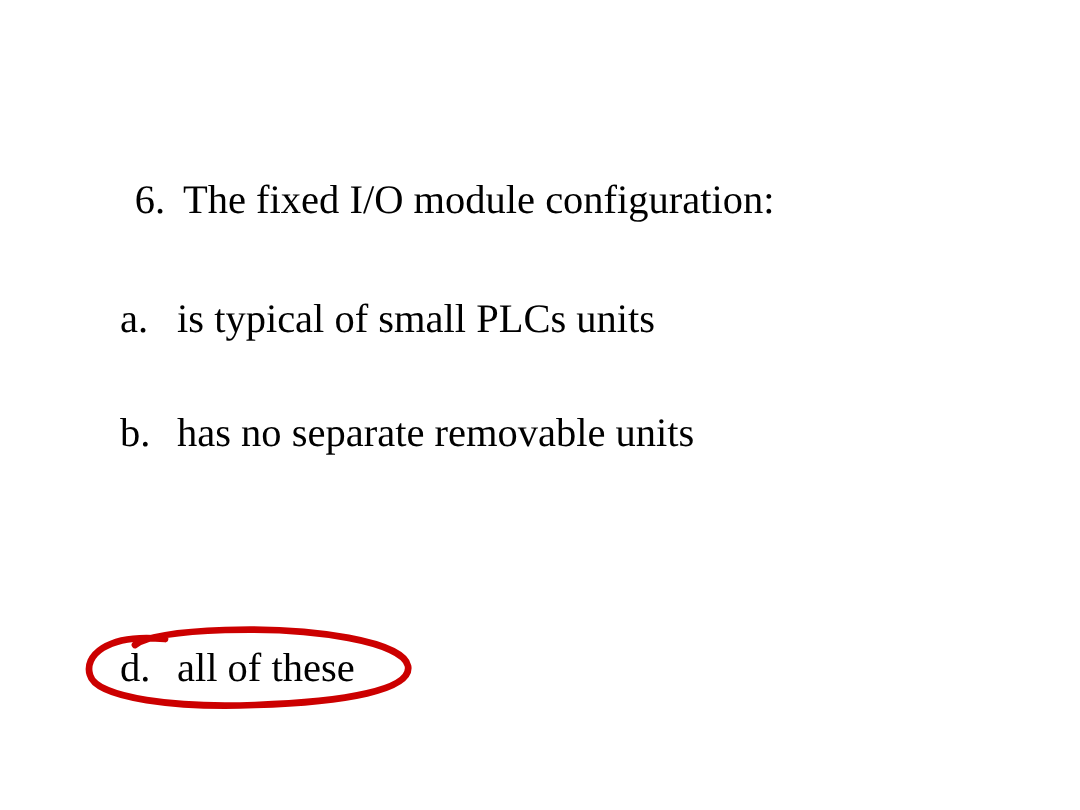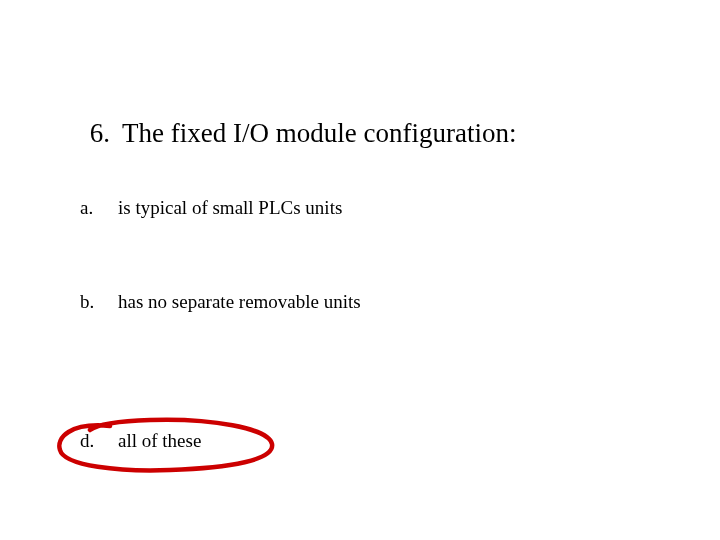--- a/index.html
+++ b/index.html
@@ -26,32 +26,32 @@
   }
   .q-num {
     display: inline-block;
     width: 32px;
     text-align: right;
     margin-right: 12px;
   }
   .option {
     position: absolute;
     left: 80px;
-    font-size: 19px;
+    font-size: 27px;
     line-height: 1.15;
     white-space: nowrap;
   }
   .opt-letter {
     display: inline-block;
     width: 24px;
     text-align: left;
     margin-right: 14px;
   }
   .opt-a { top: 197px; }
-  .opt-b { top: 291px; }
+  .opt-b { top: 273px; }
   .opt-c { top: 353px; }
   .opt-d { top: 430px; font-family: Liberation Serif, serif; }
   .circle-annot {
     position: absolute;
     pointer-events: none;
   }
   .circle-annot svg {
     display: block;
   }
 </style>

